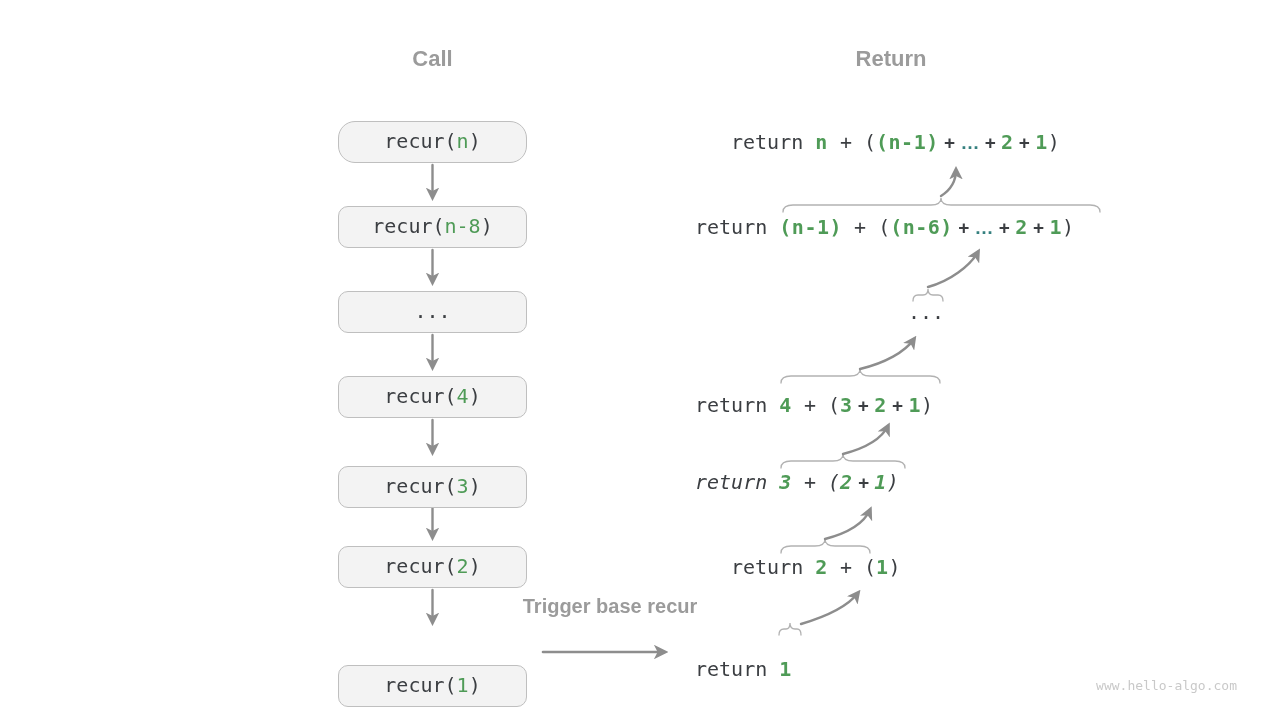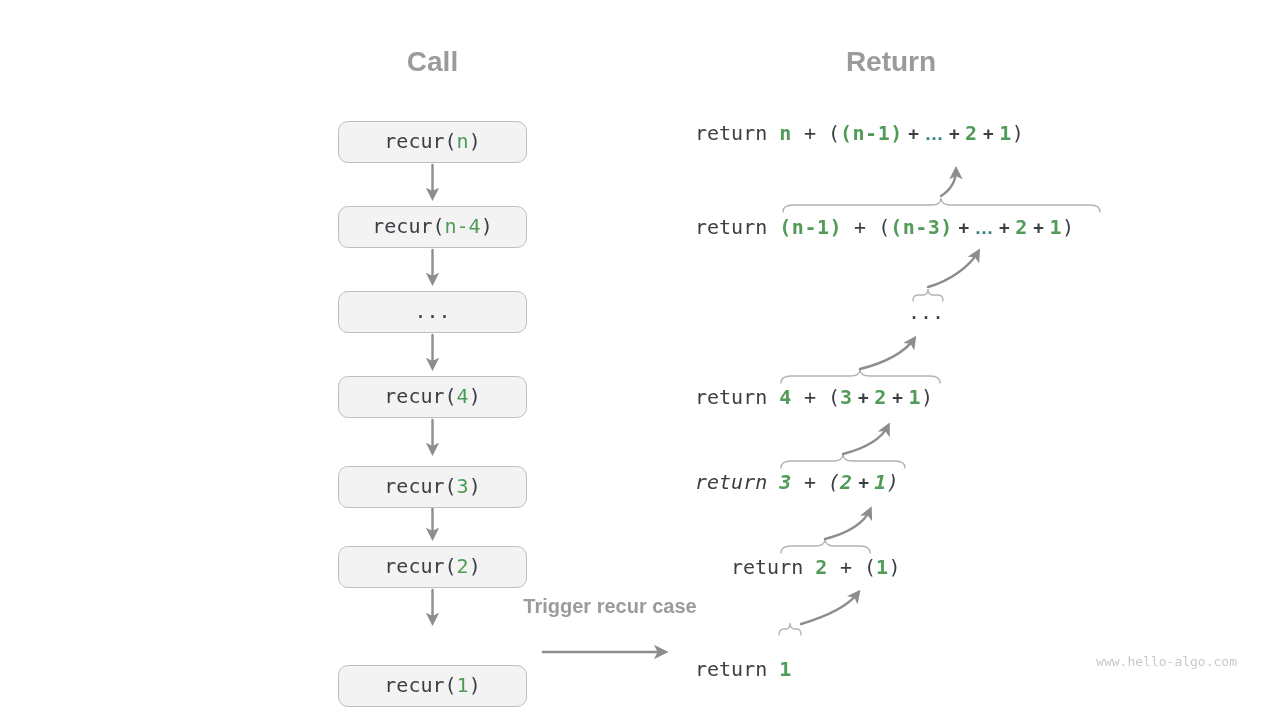--- a/index.html
+++ b/index.html
@@ -2,21 +2,21 @@
 <html><head>
 <meta charset="utf-8">
 <style>
   html,body{margin:0;padding:0;}
   body{
     width:1280px;height:720px;position:relative;overflow:hidden;
     background:#ffffff;font-family:"Liberation Sans",sans-serif;
   }
   .col-header{
     position:absolute;top:46px;height:26px;text-align:center;
-    font-size:28px;font-weight:bold;color:var(--gray);
+    font-size:22px;font-weight:bold;color:var(--gray);
   }
   #call-header{left:338px;width:189px;}
   #return-header{left:791px;width:200px;}
   .call-box{
     position:absolute;left:338px;width:189px;height:42px;
     background:var(--box-bg);border:1.5px solid var(--box-border);
     border-radius:10px;box-sizing:border-box;
     text-align:center;line-height:38px;font-size:20px;
     font-family:"DejaVu Sans Mono",monospace;color:var(--dark);
   }
@@ -28,21 +28,21 @@
   .s-k{font-family:"DejaVu Sans Mono",monospace;color:var(--dark);}
   .s-g{font-family:"DejaVu Sans Mono",monospace;font-weight:bold;color:var(--green);letter-spacing:0.5px;}
   .call-box .s-g{font-weight:normal;letter-spacing:0;}
   .s-d{font-family:"Liberation Sans",sans-serif;font-weight:bold;color:var(--dark);font-size:19px;}
   .s-e{font-family:"Liberation Sans",sans-serif;font-weight:bold;color:var(--teal);font-size:19px;}
   #trigger-label{
     position:absolute;left:505px;top:595px;width:210px;text-align:center;
     font-size:20px;font-weight:bold;color:var(--gray);
   }
   #watermark{
-    position:absolute;right:43px;top:654px;
+    position:absolute;right:43px;top:678px;
     font-family:"DejaVu Sans Mono",monospace;font-size:13px;color:var(--watermark);
   }
   #connector-svg{position:absolute;left:0;top:0;}
   .v-arrow,.t-arrow,.curve{stroke:var(--arrow);fill:none;stroke-width:2.4px;stroke-linecap:round;}
   .t-arrow{stroke-width:2.6px;}
   .brace{stroke:var(--brace);fill:none;stroke-width:1.3px;stroke-linecap:round;}
   #ah-path{fill:var(--arrow);}
 </style>
 </head>
 <body style="--green: #4f9b57; --teal: #35807f; --dark: #3b3e42; --gray: #9b9b9b; --arrow: #8d8d8d; --brace: #b2b2b2; --box-bg: #f3f3f3; --box-border: #bfbfbf; --watermark: #c9c9c9;">
@@ -75,32 +75,32 @@
   <path class="curve" marker-end="url(#ah)" d="M860,369 C885,363 905,352 914,339"></path>
   <path class="curve" marker-end="url(#ah)" d="M843,454 C866,448 882,438 888,426"></path>
   <path class="curve" marker-end="url(#ah)" d="M825,539 C848,533 864,523 870,510"></path>
   <path class="curve" marker-end="url(#ah)" d="M801,624 C828,616 848,606 858,593"></path>
 </svg>
 
 <div id="call-header" class="col-header">Call</div>
 <div id="return-header" class="col-header">Return</div>
 
 <div id="call-column">
-    <div class="call-box" style="top: 121px;"><span class="s-k">recur(</span><span class="s-g">n</span><span class="s-k">)</span></div>
-    <div class="call-box" style="top: 206px;"><span class="s-k">recur(</span><span class="s-g">n-4</span><span class="s-k">)</span></div>
+    <div class="call-box" style="top: 121px; border-radius: 17px;"><span class="s-k">recur(</span><span class="s-g">n</span><span class="s-k">)</span></div>
+    <div class="call-box" style="top: 206px;"><span class="s-k">recur(</span><span class="s-g">n-8</span><span class="s-k">)</span></div>
     <div class="call-box ellipsis" style="top: 291px;"><span class="s-k">...</span></div>
     <div class="call-box" style="top: 376px; text-align: center;"><span class="s-k">recur(</span><span class="s-g">4</span><span class="s-k">)</span></div>
     <div class="call-box" style="top: 466px;"><span class="s-k">recur(</span><span class="s-g">3</span><span class="s-k">)</span></div>
     <div class="call-box" style="top: 546px; text-align: center;"><span class="s-k">recur(</span><span class="s-g">2</span><span class="s-k">)</span></div>
     <div class="call-box" style="top: 665px;"><span class="s-k">recur(</span><span class="s-g">1</span><span class="s-k">)</span></div>
   </div>
 <div id="return-column">
-    <div class="return-line" style="top: 112px;"><span class="s-k">return </span><span class="s-g">n</span><span class="s-k"> + (</span><span class="s-g">(n-1)</span><span class="s-d"> + </span><span class="s-e">…</span><span class="s-d"> + </span><span class="s-g">2</span><span class="s-d"> + </span><span class="s-g">1</span><span class="s-k">)</span></div>
-    <div class="return-line" style="top: 206px;"><span class="s-k">return </span><span class="s-g">(n-1)</span><span class="s-k"> + (</span><span class="s-g">(n-3)</span><span class="s-d"> + </span><span class="s-e">…</span><span class="s-d"> + </span><span class="s-g">2</span><span class="s-d"> + </span><span class="s-g">1</span><span class="s-k">)</span></div>
+    <div class="return-line" style="top: 121px; margin-left: 36px;"><span class="s-k">return </span><span class="s-g">n</span><span class="s-k"> + (</span><span class="s-g">(n-1)</span><span class="s-d"> + </span><span class="s-e">…</span><span class="s-d"> + </span><span class="s-g">2</span><span class="s-d"> + </span><span class="s-g">1</span><span class="s-k">)</span></div>
+    <div class="return-line" style="top: 206px;"><span class="s-k">return </span><span class="s-g">(n-1)</span><span class="s-k"> + (</span><span class="s-g">(n-6)</span><span class="s-d"> + </span><span class="s-e">…</span><span class="s-d"> + </span><span class="s-g">2</span><span class="s-d"> + </span><span class="s-g">1</span><span class="s-k">)</span></div>
     <div class="return-line ellipsis" style="top: 291px;"><span class="s-k">...</span></div>
-    <div class="return-line" style="top: 376px;"><span class="s-k">return </span><span class="s-g">4</span><span class="s-k"> + (</span><span class="s-g">3</span><span class="s-d"> + </span><span class="s-g">2</span><span class="s-d"> + </span><span class="s-g">1</span><span class="s-k">)</span></div>
+    <div class="return-line" style="top: 384px;"><span class="s-k">return </span><span class="s-g">4</span><span class="s-k"> + (</span><span class="s-g">3</span><span class="s-d"> + </span><span class="s-g">2</span><span class="s-d"> + </span><span class="s-g">1</span><span class="s-k">)</span></div>
     <div class="return-line" style="top: 461px; font-style: italic;"><span class="s-k">return </span><span class="s-g">3</span><span class="s-k"> + (</span><span class="s-g">2</span><span class="s-d"> + </span><span class="s-g">1</span><span class="s-k">)</span></div>
     <div class="return-line" style="top: 546px; margin-left: 36px;"><span class="s-k">return </span><span class="s-g">2</span><span class="s-k"> + (</span><span class="s-g">1</span><span class="s-k">)</span></div>
     <div class="return-line" style="top: 648px;"><span class="s-k">return </span><span class="s-g">1</span></div>
   </div>
 
-<div id="trigger-label">Trigger recur case</div>
+<div id="trigger-label">Trigger base recur</div>
 <div id="watermark">www.hello-algo.com</div>
 
 </body></html>

